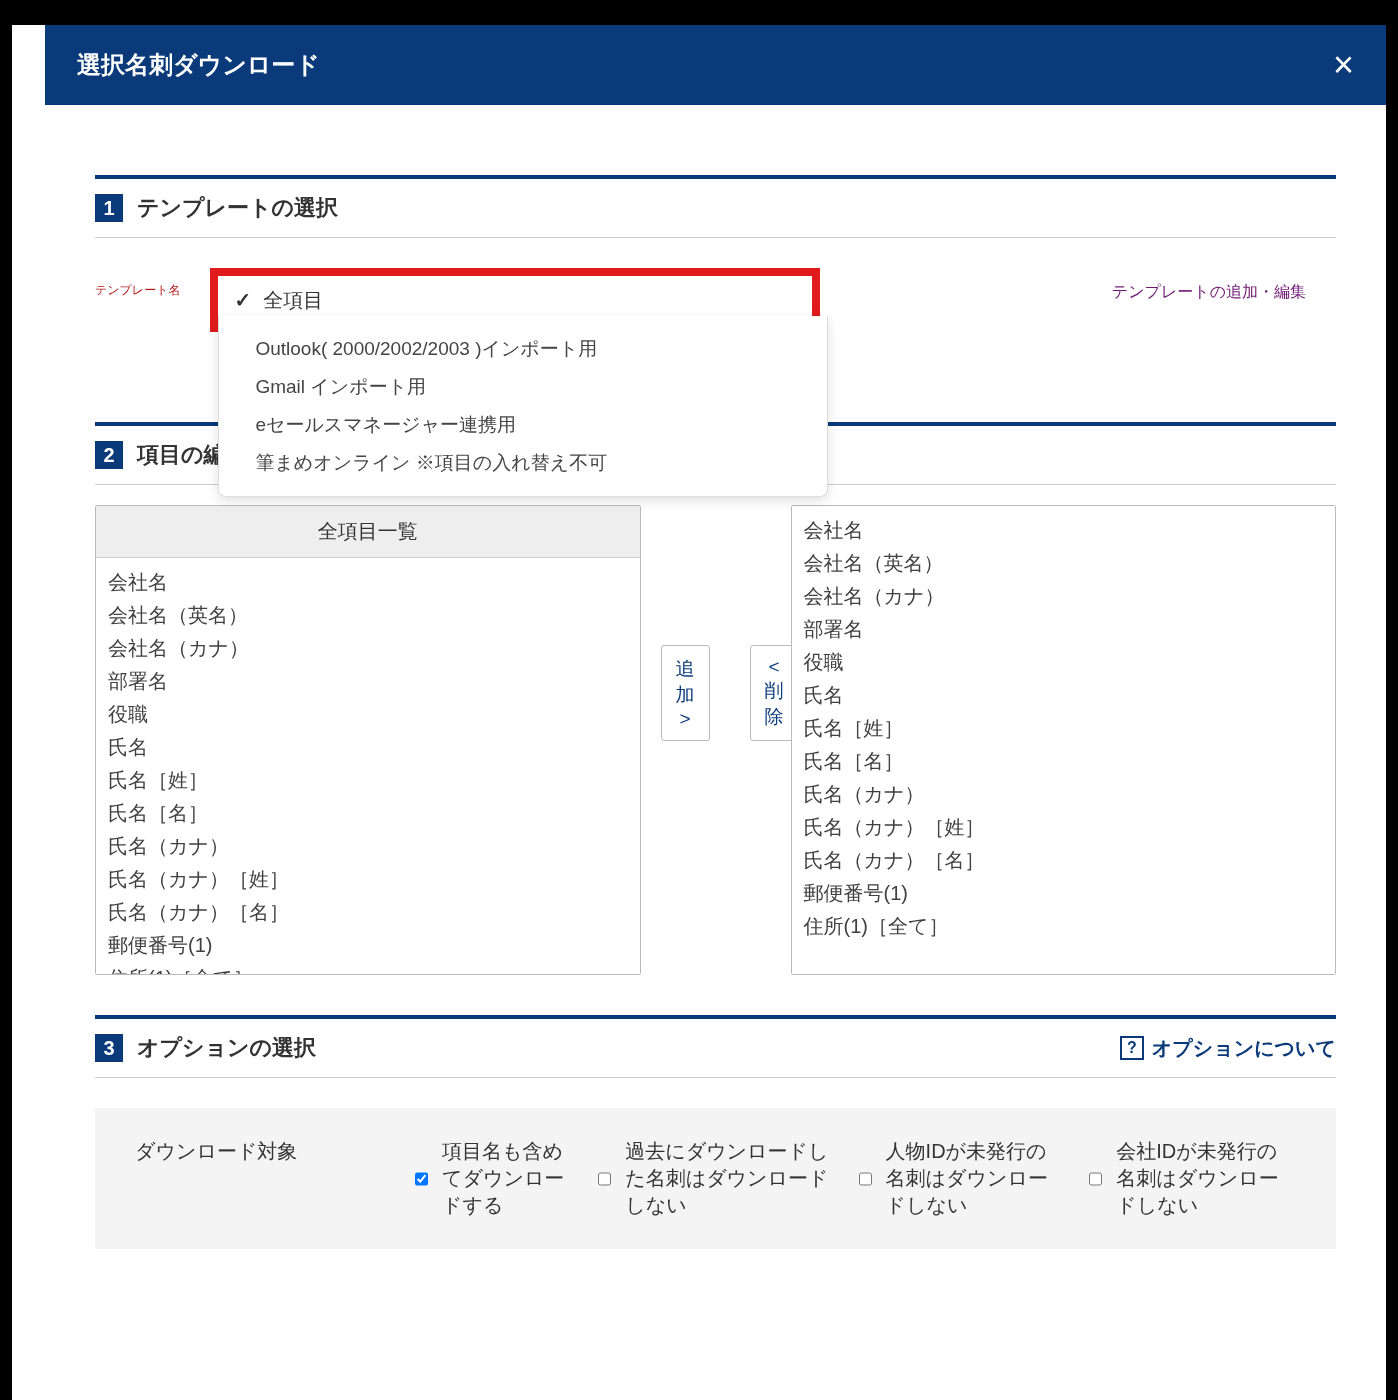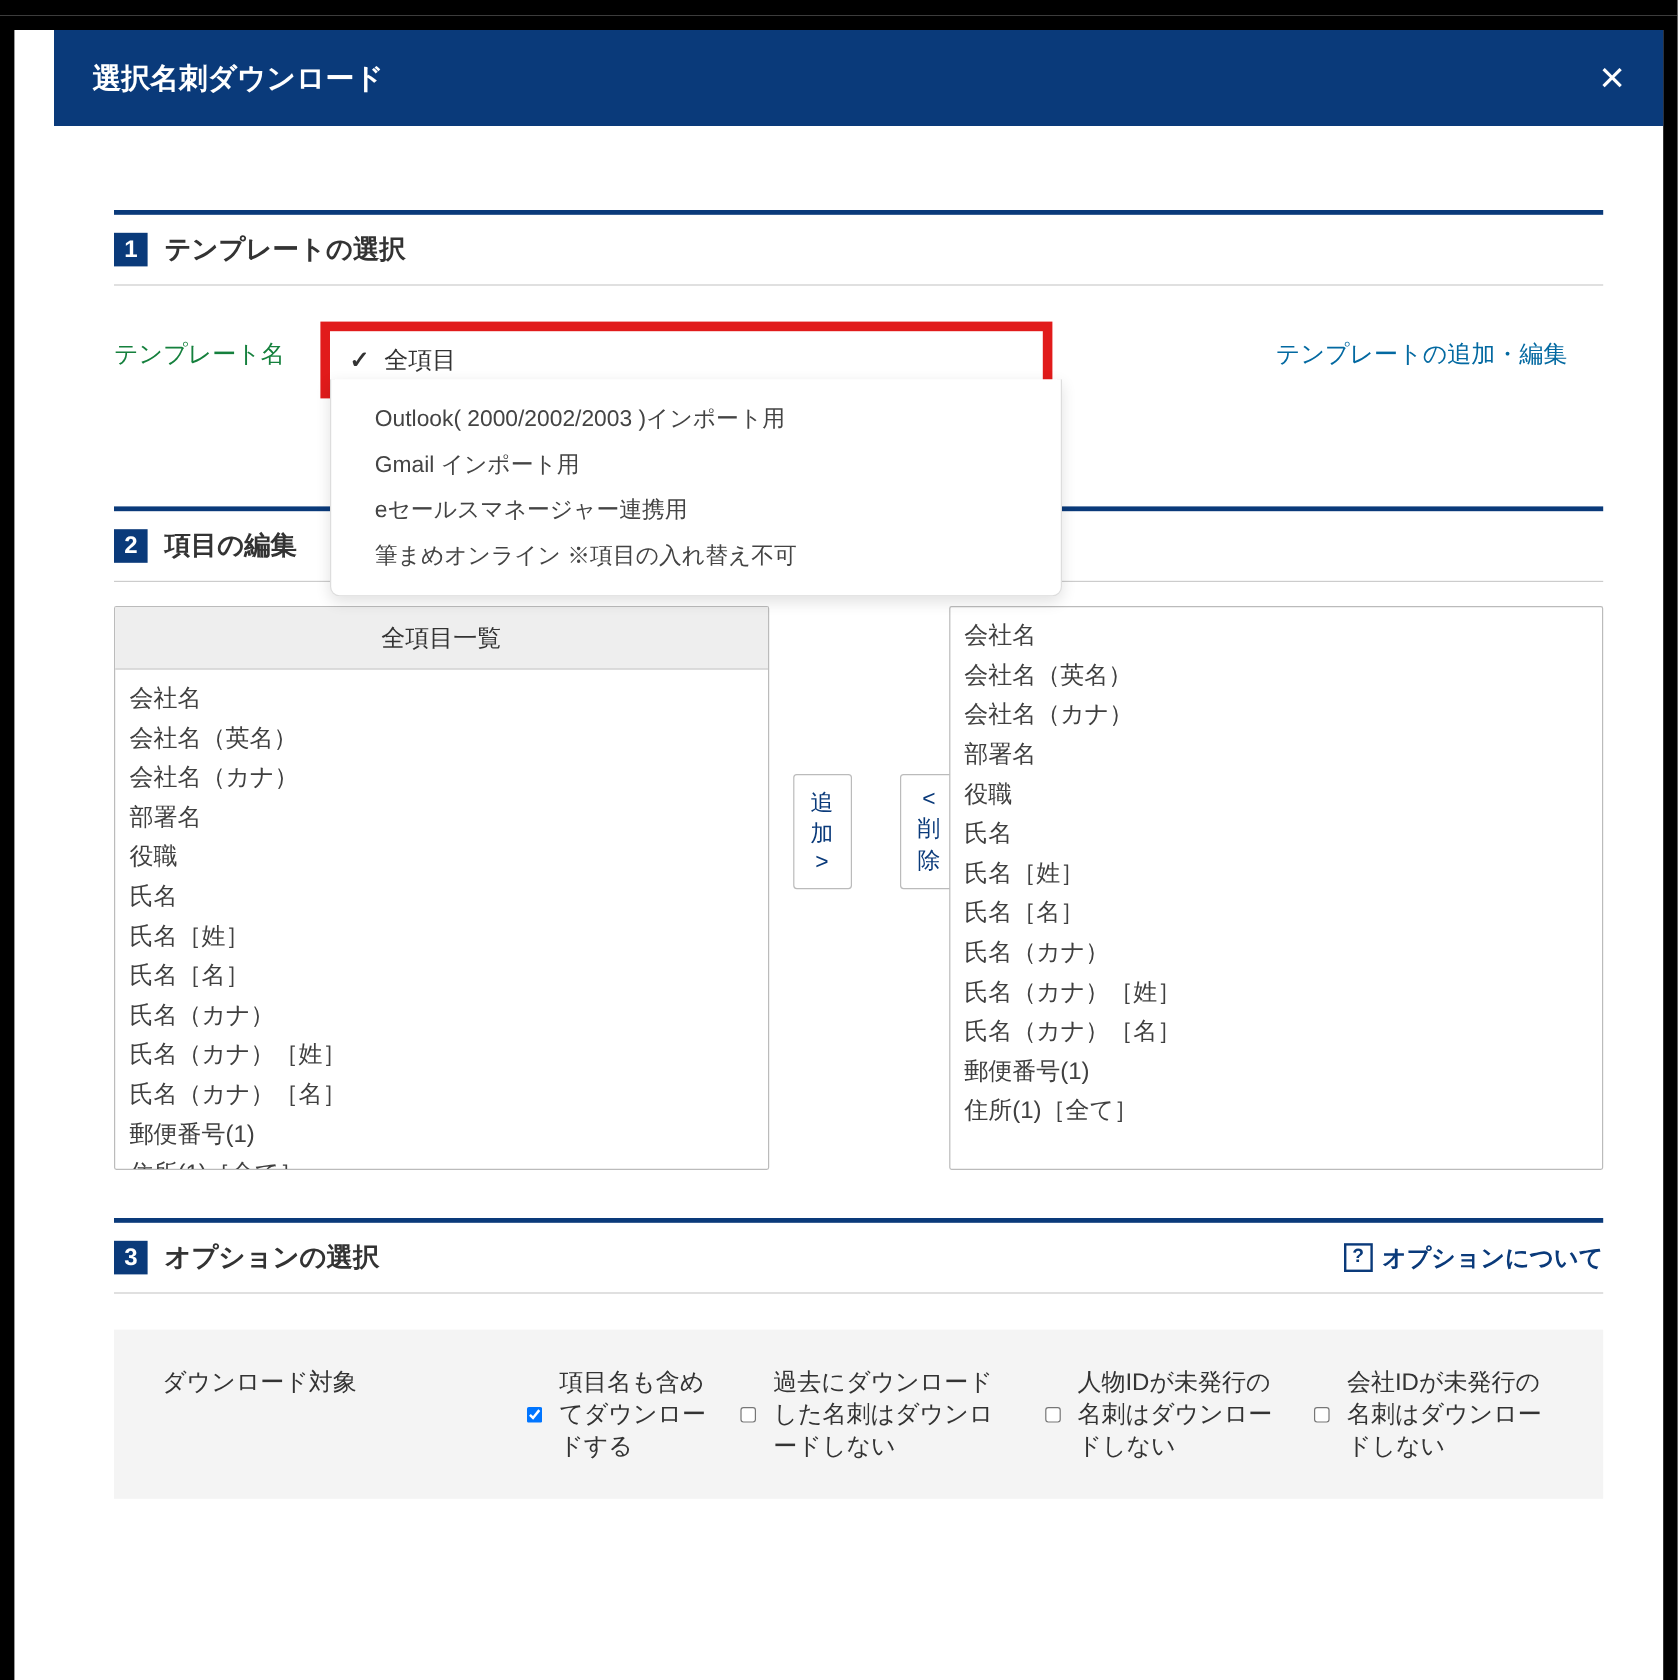--- a/index.html
+++ b/index.html
@@ -71,27 +71,27 @@
     color: #333;
   }
   .template-row {
     padding: 30px 0 50px 0;
     display: flex;
     align-items: flex-start;
     gap: 30px;
     position: relative;
   }
   .template-label {
-    font-size: 20px;
-    color: #15803d;
+    font-size: 12px;
+    color: #b91c1c;
     padding-top: 14px;
   }
   .template-link {
-    color: #0369a1;
-    font-size: 20px;
+    color: #701a75;
+    font-size: 16px;
     padding-top: 14px;
     cursor: pointer;
     margin-left: auto;
     margin-right: 30px;
   }
   .dropdown-wrap {
     position: relative;
     width: 610px;
   }
   .dropdown-selected {
@@ -205,21 +205,21 @@
     align-items: center;
     justify-content: center;
     font-size: 16px;
     font-weight: bold;
   }
   .options-body {
     background: #f4f4f4;
     padding: 30px 40px;
     margin-top: 30px;
     display: flex;
-    gap: 104px;
+    gap: 80px;
     align-items: flex-start;
   }
   .options-label {
     font-size: 20px;
     color: #333;
     min-width: 200px;
   }
   .checkbox-list {
     display: flex;
     flex-direction: row;

